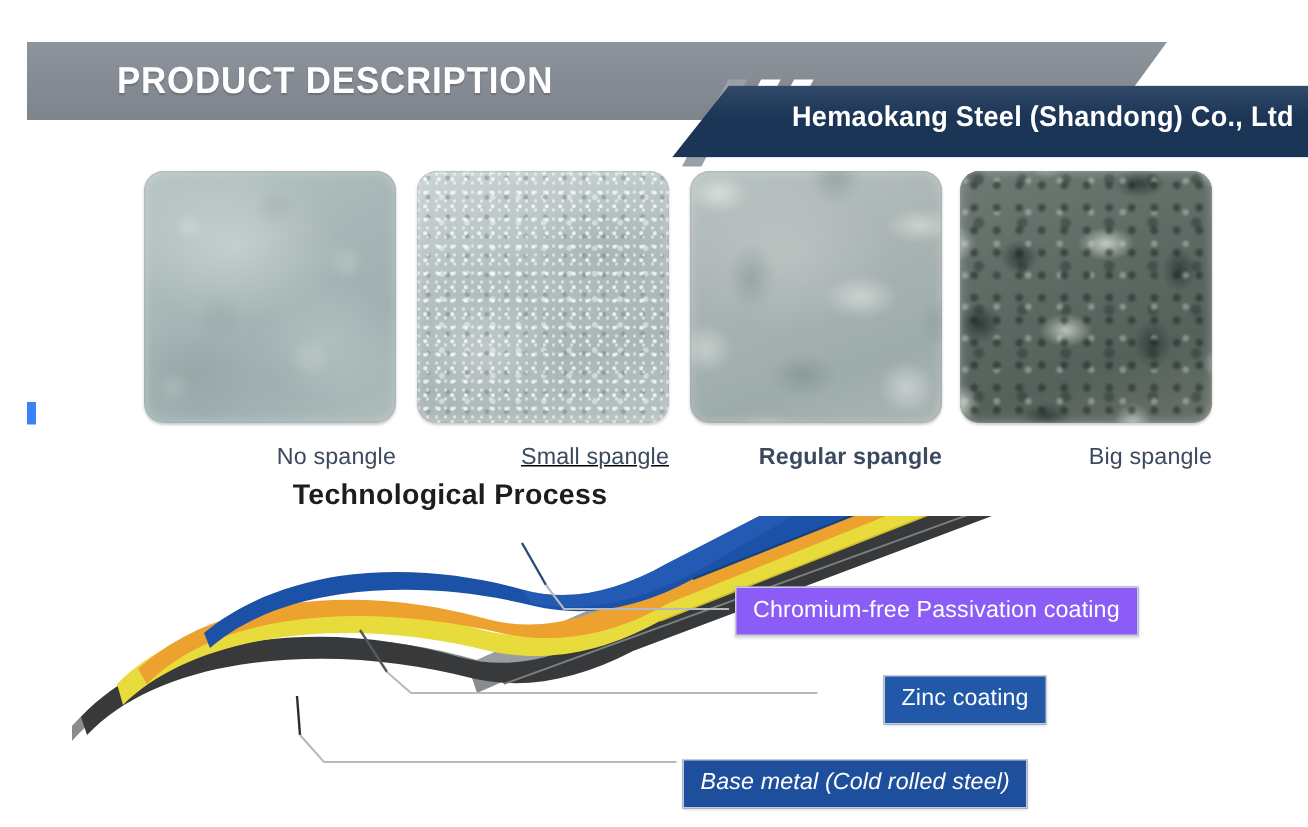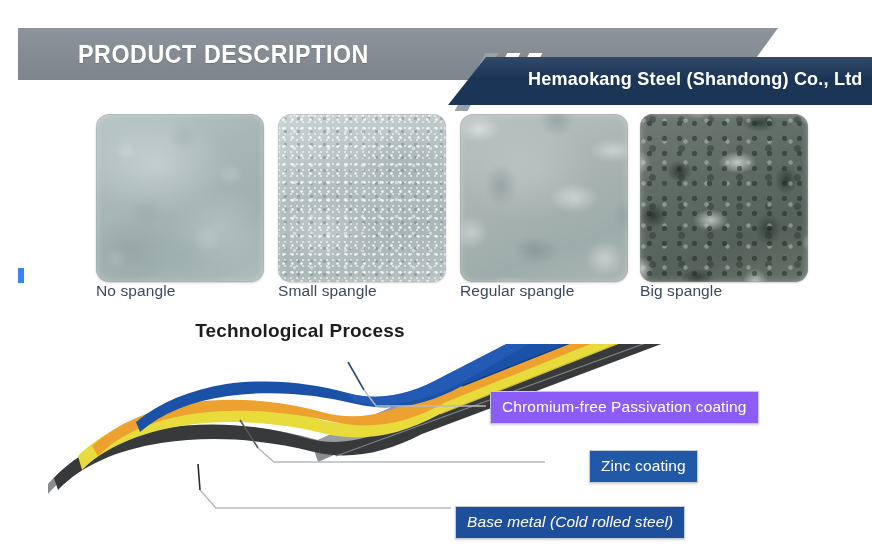--- a/index.html
+++ b/index.html
@@ -53,21 +53,21 @@
   .s3{left:496px;} .s3 i{background:#ffffff;}
 
   
   .edge-mark{position:absolute;width:6px;height:15px;background:#3b82f6;top:268px;}
   .edge-left{left:0;}
   .edge-right{right:4px;}
 
   
   .swatch-row{position:absolute;left:0;top:114px;width:872px;height:200px;}
   .swatch-cell{position:absolute;top:0;width:172px;}
-  .sw-0{left:78px;} .sw-1{left:260px;} .sw-2{left:442px;} .sw-3{left:622px;}
+  .sw-0{left:78px;} .sw-1{left:260px;text-decoration:underline;} .sw-2{left:442px;font-weight:bold;} .sw-3{left:622px;}
   .swatch{
     width:168px;height:168px;border-radius:13px;
     position:relative;overflow:hidden;
     box-shadow:0 1px 2px rgba(0,0,0,.20);
   }
   .swatch::after{
     content:"";position:absolute;inset:0;border-radius:13px;
     box-shadow:inset 0 0 7px rgba(255,255,255,.34),
                inset 0 0 0 1px rgba(120,130,140,.28);
   }
@@ -166,21 +166,21 @@
     position:absolute;inset:-8%;opacity:.55;
     background-image:
       radial-gradient(circle,rgba(30,38,34,.9) 0 2.2px,rgba(0,0,0,0) 3px),
       radial-gradient(circle,rgba(200,210,203,.8) 0 1.8px,rgba(255,255,255,0) 2.6px),
       radial-gradient(circle,rgba(40,50,45,.75) 0 3px,rgba(0,0,0,0) 4px);
     background-size:15px 15px,21px 21px,29px 29px;
     background-position:0 0,6px 9px,11px 4px;
     filter:blur(.6px);
   }
   .swatch-label{
-    width:168px;text-align:left;
+    margin-top:14px;width:168px;text-align:right;
     font-size:15.5px;color:#3b4a5e;letter-spacing:.1px;
   }
 
   
   .tech-title{
     position:absolute;left:0;top:320px;width:776px;
     text-align:center;font-size:19px;font-weight:bold;color:#1d1d1d;
     letter-spacing:.2px;
   }
   .tech-title span{position:relative;left:-106px;}

